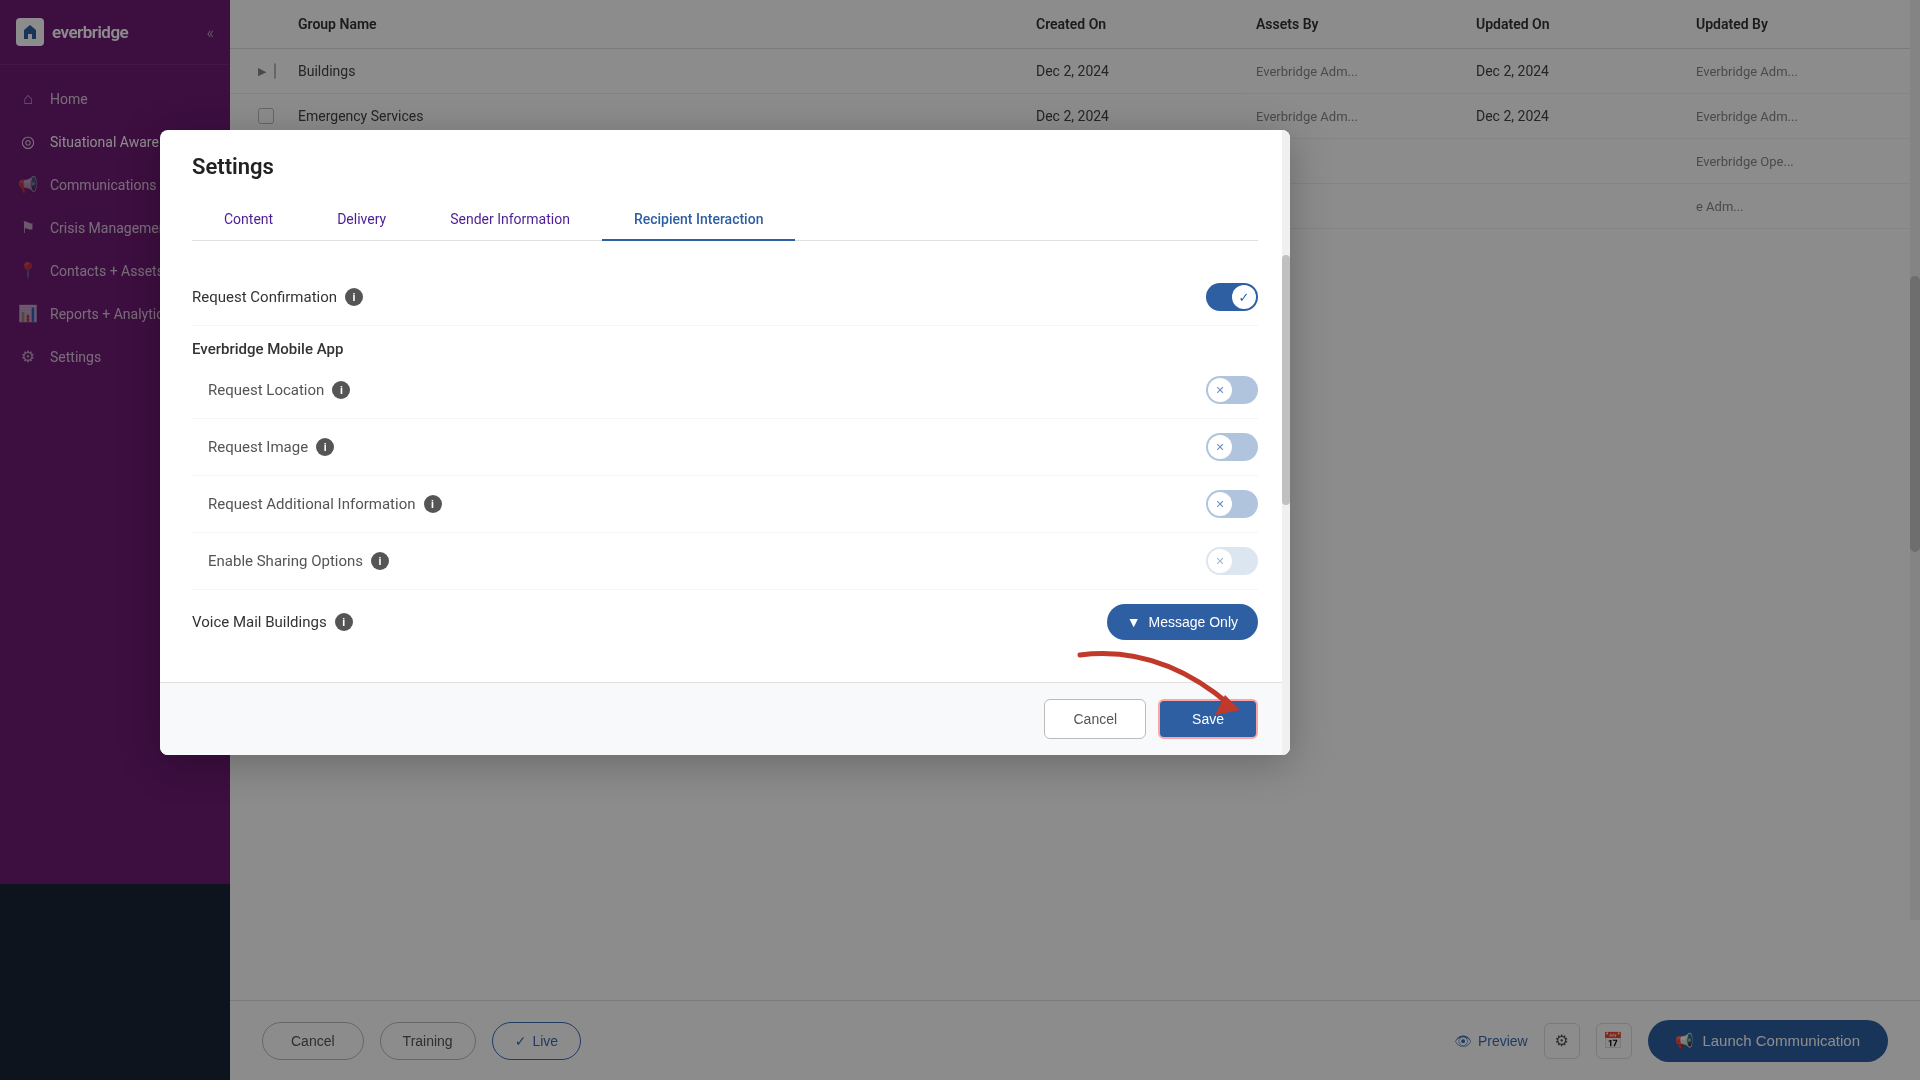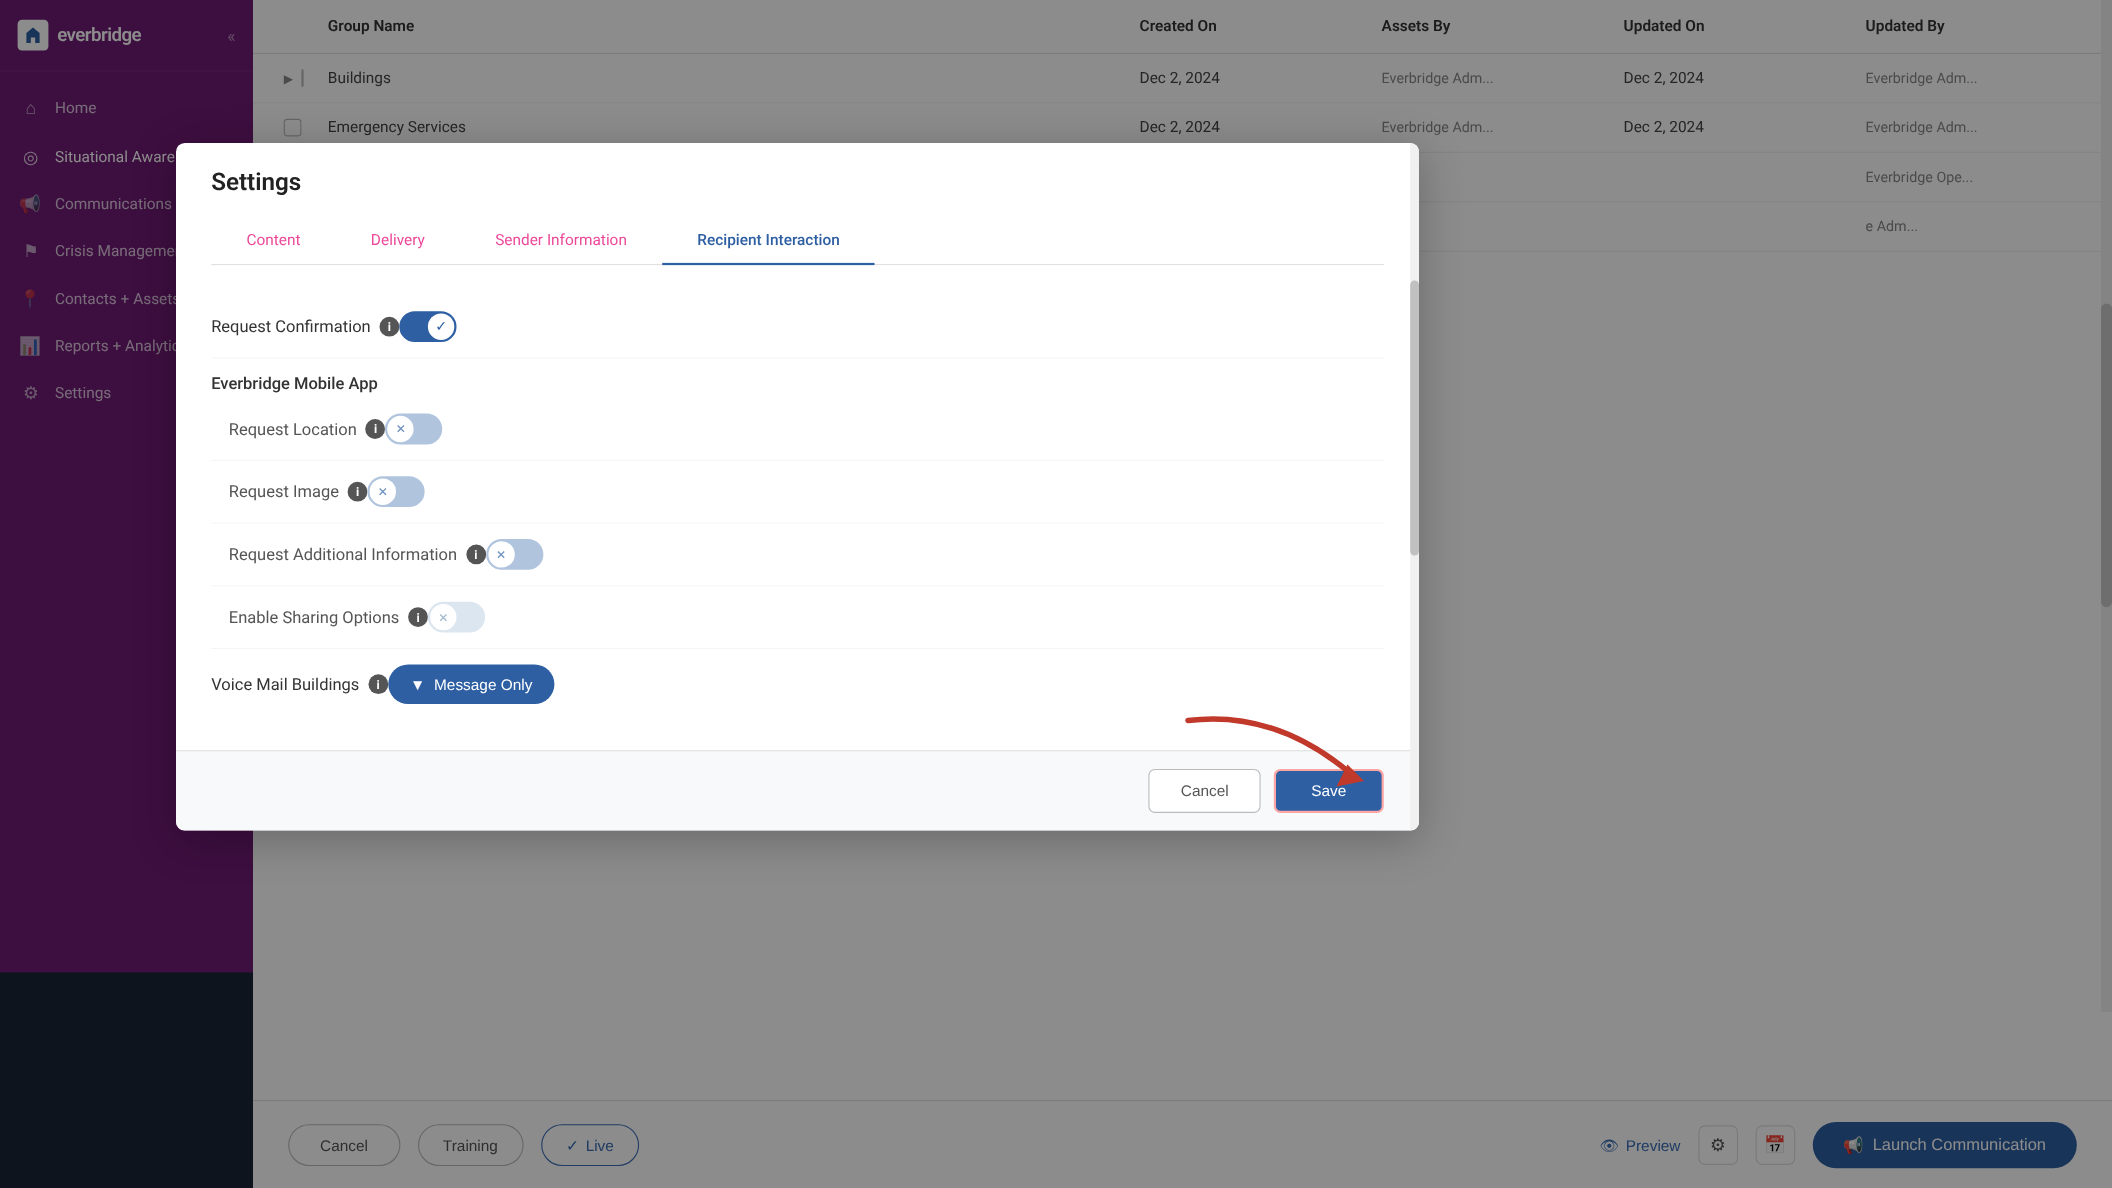--- a/index.html
+++ b/index.html
@@ -252,39 +252,40 @@
       margin-bottom: 20px;
     }
     .modal-tabs {
       display: flex;
       gap: 0;
       border-bottom: 1px solid #e0e0e0;
     }
     .modal-tab {
       padding: 12px 32px;
       font-size: 14px;
-      color: #ec4899;
+      color: #4c1d95;
       cursor: pointer;
       border-bottom: 2px solid transparent;
       margin-bottom: -1px;
     }
     .modal-tab.active {
       color: #2e5fa3;
       border-bottom: 2px solid #2e5fa3;
       font-weight: 500;
     }
     .modal-body {
       padding: 28px 32px;
       min-height: 380px;
     }
 
     
     .settings-row {
       display: flex;
       align-items: center;
+      justify-content: space-between;
       padding: 14px 0;
       border-bottom: 1px solid #f5f5f5;
     }
     .settings-row:last-of-type { border-bottom: none; }
     .settings-label {
       display: flex;
       align-items: center;
       gap: 8px;
       font-size: 15px;
       color: #333;

